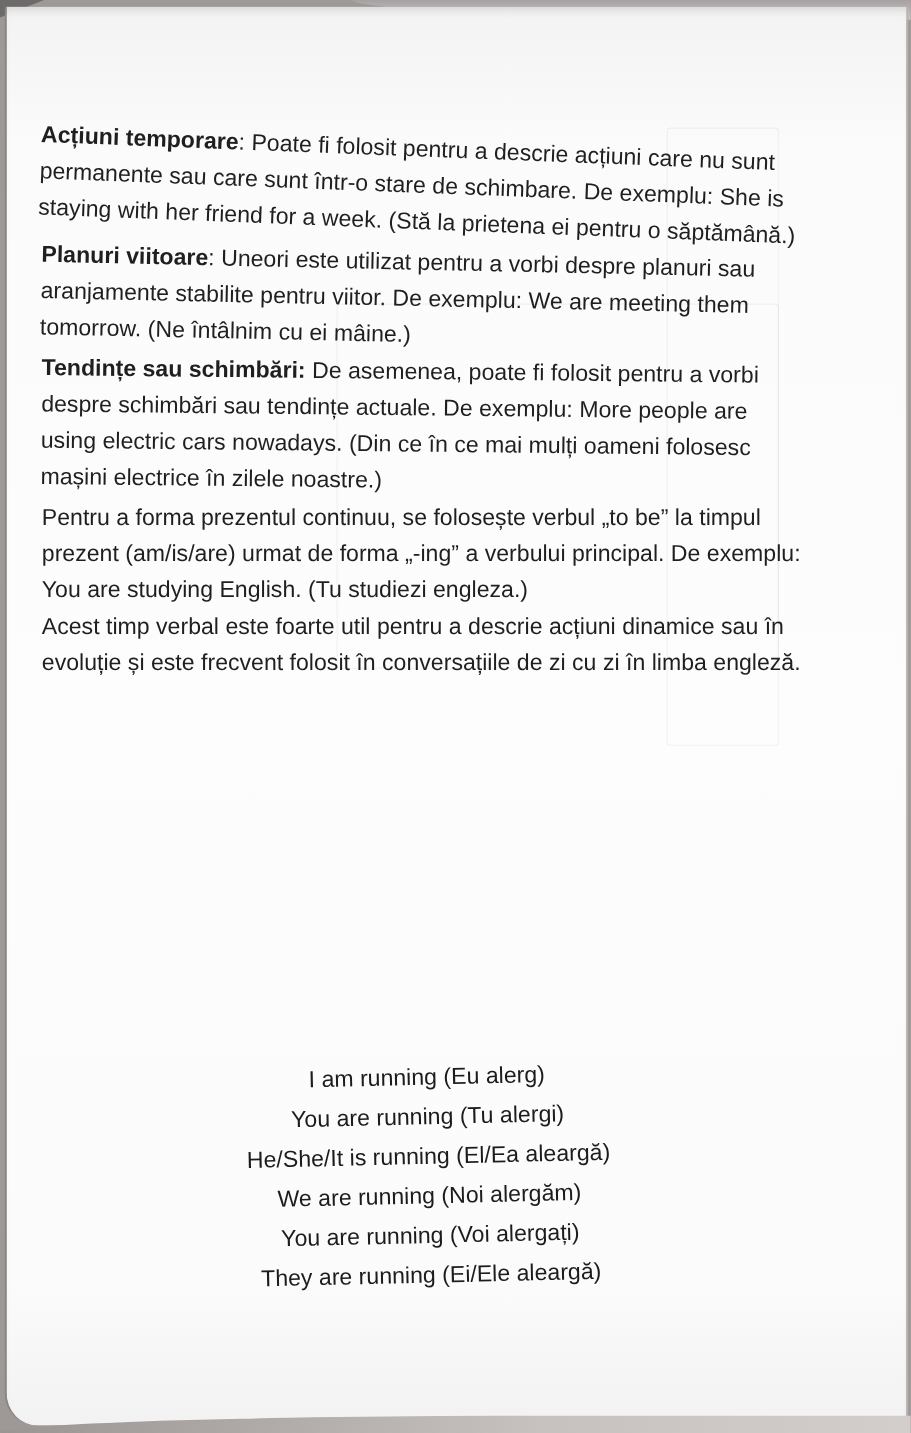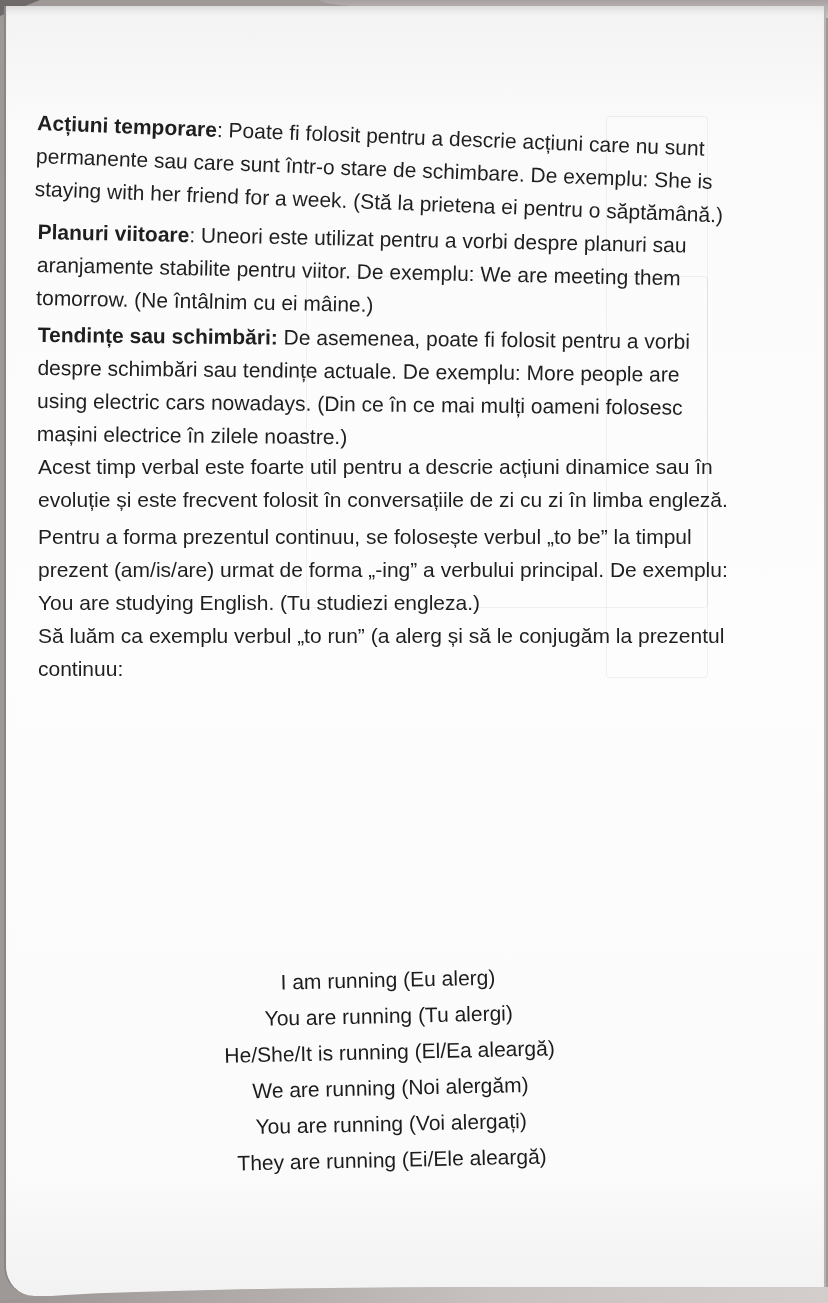--- a/index.html
+++ b/index.html
@@ -100,23 +100,22 @@
 <div class="page">
 
   <div class="ghost-box" style="left:600px;top:110px;width:100px;height:560px;"></div>
   <div class="ghost-box" style="left:300px;top:270px;width:400px;height:330px;"></div>
 </div>
 
 <div class="content">
   <p class="para skew1"><b>Acțiuni temporare</b><span>: </span><span>Poate fi folosit pentru a descrie acțiuni care nu sunt permanente sau care sunt într-o stare de schimbare. De exemplu: She is staying with her friend for a week. (Stă la prietena ei pentru o săptămână.)</span></p>
   <p class="para skew2" style="margin-top:10px;"><b>Planuri viitoare</b><span>: </span><span>Uneori este utilizat pentru a vorbi despre planuri sau aranjamente stabilite pentru viitor. De exemplu: We are meeting them tomorrow. (Ne întâlnim cu ei mâine.)</span></p>
   <p class="para skew3" style="margin-top:4px;"><b>Tendințe sau schimbări:</b><span> </span><span>De asemenea, poate fi folosit pentru a vorbi despre schimbări sau tendințe actuale. De exemplu: More people are using electric cars nowadays. (Din ce în ce mai mulți oameni folosesc mașini electrice în zilele noastre.)</span></p>
+  <p class="para" style="margin-top:4px;">Pentru a forma prezentul continuu, se folosește verbul „to be” la timpul prezent (am/is/are) urmat de forma „-ing” a verbului principal. De exemplu: You are studying English. (Tu studiezi engleza.)</p>
   <p class="para">Acest timp verbal este foarte util pentru a descrie acțiuni dinamice sau în evoluție și este frecvent folosit în conversațiile de zi cu zi în limba engleză.</p>
-  <p class="para" style="margin-top:4px;">Pentru a forma prezentul continuu, se folosește verbul „to be” la timpul prezent (am/is/are) urmat de forma „-ing” a verbului principal. De exemplu: You are studying English. (Tu studiezi engleza.)</p>
-  <p class="para">Să luăm ca exemplu verbul „to run” (a alerg și să le conjugăm la prezentul continuu:</p>
 </div>
 
 <div class="conj">
   <div>I am running (Eu alerg)</div>
   <div>You are running (Tu alergi)</div>
   <div>He/She/It is running (El/Ea aleargă)</div>
   <div>We are running (Noi alergăm)</div>
   <div>You are running (Voi alergați)</div>
   <div>They are running (Ei/Ele aleargă)</div>
 </div>

